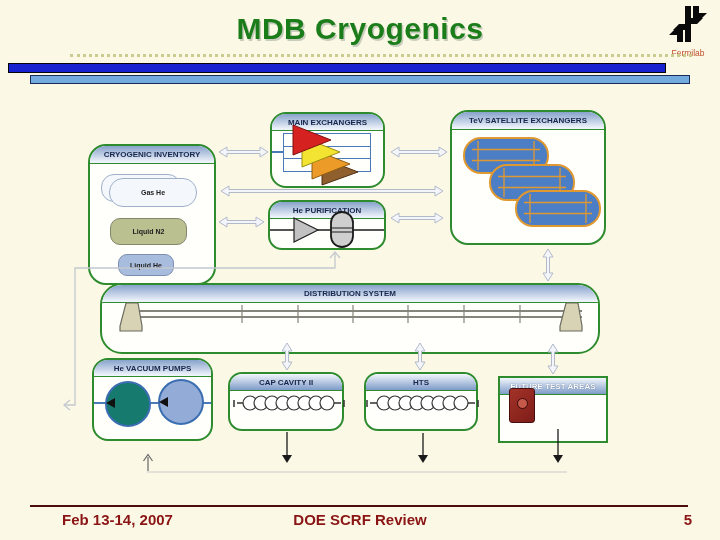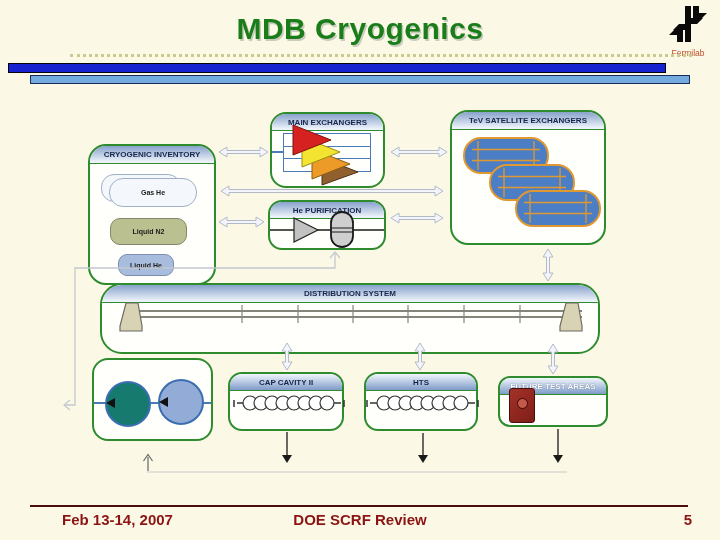--- a/index.html
+++ b/index.html
@@ -39,21 +39,21 @@
   .bhead.white{color:#FFFFFF;text-shadow:0 0 1px #22406e;}
 
   #box-inventory{left:88px;top:112px;width:128px;height:141px;border-radius:18px;margin-top:32px;}
   #box-compressors{left:270px;top:112px;width:115px;height:76px;border-radius:16px;}
   #box-tev{left:450px;top:110px;width:156px;height:135px;border-radius:18px;}
   #box-purification{left:268px;top:200px;width:118px;height:50px;border-radius:14px;}
   #box-distribution{left:100px;top:283px;width:500px;height:71px;border-radius:22px;}
   #box-pumps{left:92px;top:358px;width:121px;height:83px;border-radius:16px;}
   #box-capcavity{left:228px;top:372px;width:116px;height:59px;border-radius:14px;}
   #box-hts{left:364px;top:372px;width:114px;height:59px;border-radius:14px;}
-  #box-future{left:498px;top:376px;width:110px;height:51px;border-radius:12px;}
+  #box-future{left:498px;top:376px;width:110px;height:67px;border-radius:0;}
   .h17{height:17px;} .h16{height:16px;}
 
   
   .stadium{position:absolute;background:#F4F8FC;border:1px solid #9FB0C8;}
   #gas-back{left:11px;top:28px;width:78px;height:26px;border-radius:13px;}
   #gas-front{left:19px;top:32px;width:86px;height:27px;border-radius:14px;
     display:flex;align-items:center;justify-content:center;
     font-size:7px;font-weight:bold;color:#222;}
   #liquid-n2{position:absolute;left:20px;top:72px;width:75px;height:25px;border-radius:10px;
     background:#BAC08F;border:1px solid #84876B;display:flex;align-items:center;
@@ -131,20 +131,21 @@
 
   <div class="box" id="box-purification">
     <div class="bhead h16">He PURIFICATION</div>
   </div>
 
   <div class="box" id="box-distribution">
     <div class="bhead h17">DISTRIBUTION SYSTEM</div>
   </div>
 
   <div class="box" id="box-pumps">
+    <div class="bhead h16">He VACUUM PUMPS</div>
     <div id="pump-line"></div>
     <div class="pump" id="pump-teal"></div>
     <div class="pump" id="pump-gray"></div>
     <div class="ptri" id="ptri1"></div>
     <div class="ptri" id="ptri2"></div>
   </div>
 
   <div class="box" id="box-capcavity">
     <div class="bhead rev h16">CAP CAVITY II</div>
   </div>

